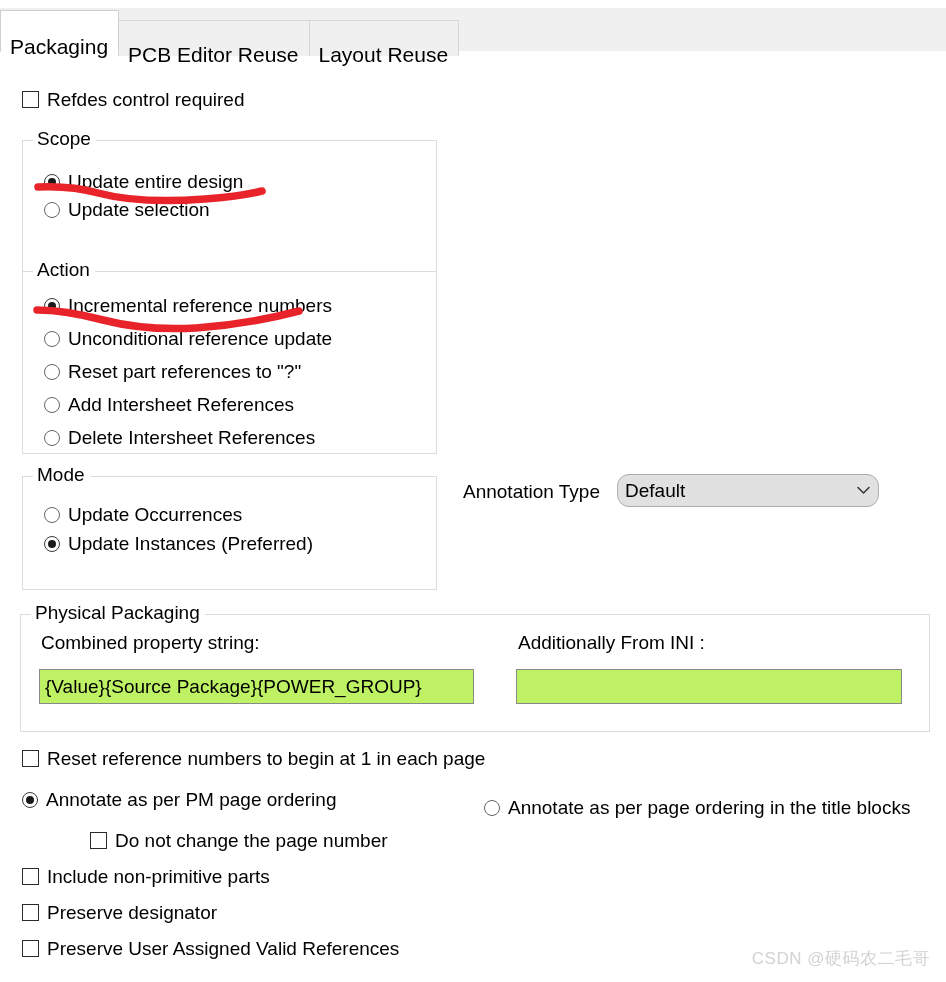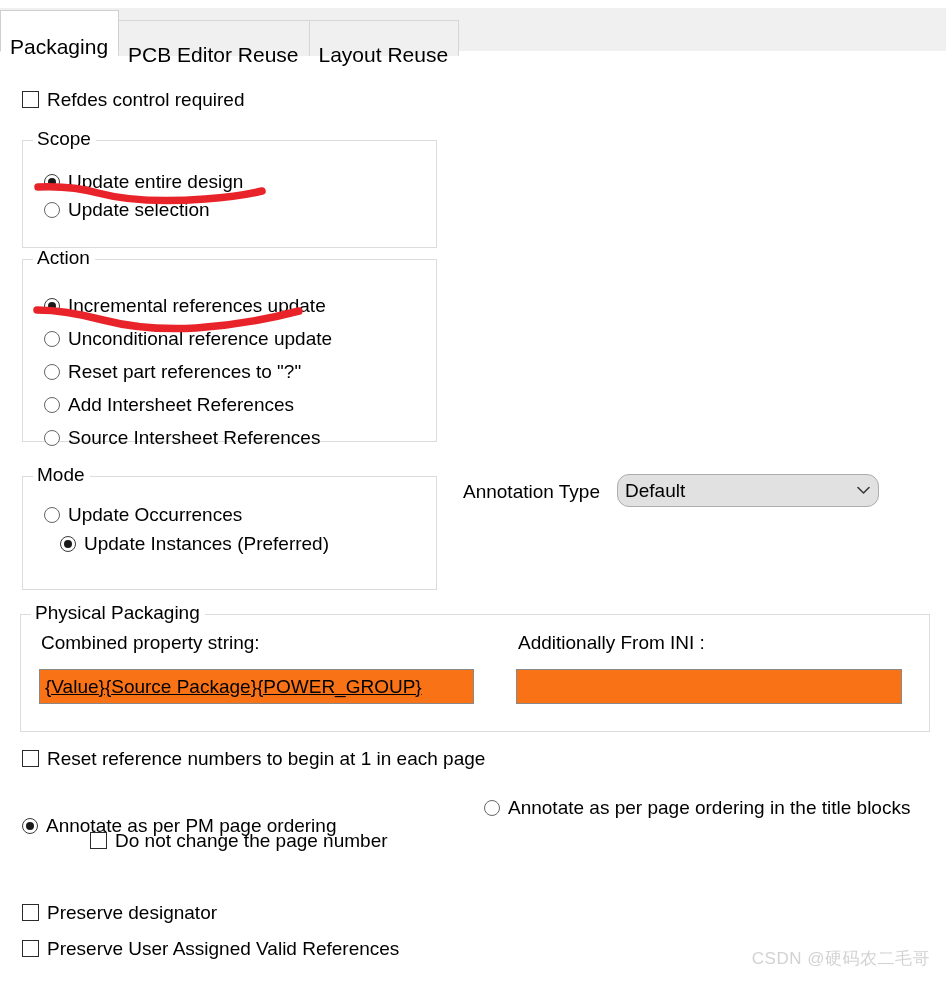--- a/index.html
+++ b/index.html
@@ -166,31 +166,30 @@
     display: flex;
     align-items: center;
     justify-content: center;
     flex: 0 0 auto;
   }
 
   
   .textfield {
     position: absolute;
     border: 1px solid #898989;
-    background: #f97316;
+    background: #bef264;
     box-sizing: border-box;
     display: flex;
     align-items: center;
     font-size: 19px;
     color: #000000;
     padding-left: 5px;
     white-space: nowrap;
     overflow: hidden;
     cursor: text;
-    text-decoration: underline;
   }
   .textfield-empty { color: #000000; }
 
   .plain-label {
     position: absolute;
     font-size: 19px;
     color: #000000;
     white-space: nowrap;
     line-height: 1;
   }
@@ -235,64 +234,64 @@
     <div class="tab">
       <span>Layout Reuse</span>
     </div>
   </div>
 
   <div class="row" style="left:22px; top:80px;margin-top:10px;">
     <span class="cb"></span>
     <span class="lbl">Refdes control required</span>
   </div>
 
-  <div class="group" style="left:22px; top:140px; width:415px; height:108px;">
+  <div class="group" style="left:22px; top:140px; width:415px; height:132px;">
     <span class="group-title">Scope</span>
   </div>
   <div class="row" style="left:44px; top:172px;">
     <span class="rb checked"></span>
     <span class="lbl">Update entire design</span>
   </div>
   <div class="row" style="left:44px; top:200px;">
     <span class="rb"></span>
     <span class="lbl">Update selection</span>
   </div>
 
-  <div class="group" style="left:22px; top:259px; width:415px; height:183px;">
+  <div class="group" style="left:22px; top:271px; width:415px; height:183px;">
     <span class="group-title">Action</span>
   </div>
   <div class="row" style="left:44px; top:296px;">
     <span class="rb checked"></span>
-    <span class="lbl">Incremental references update</span>
+    <span class="lbl">Incremental reference numbers</span>
   </div>
   <div class="row" style="left:44px; top:329px;">
     <span class="rb"></span>
     <span class="lbl">Unconditional reference update</span>
   </div>
   <div class="row" style="left:44px; top:362px;">
     <span class="rb"></span>
     <span class="lbl">Reset part references to "?"</span>
   </div>
   <div class="row" style="left:44px; top:395px;">
     <span class="rb"></span>
     <span class="lbl">Add Intersheet References</span>
   </div>
   <div class="row" style="left:44px; top:428px;">
     <span class="rb"></span>
-    <span class="lbl">Source Intersheet References</span>
+    <span class="lbl">Delete Intersheet References</span>
   </div>
 
   <div class="group" style="left:22px; top:476px; width:415px; height:114px;">
     <span class="group-title">Mode</span>
   </div>
   <div class="row" style="left:44px; top:505px;">
     <span class="rb"></span>
     <span class="lbl">Update Occurrences</span>
   </div>
-  <div class="row" style="left:60px; top:534px;">
+  <div class="row" style="left:44px; top:534px;">
     <span class="rb checked"></span>
     <span class="lbl">Update Instances (Preferred)</span>
   </div>
 
   <div class="plain-label" style="left:463px; top:482px;">Annotation Type</div>
   <div class="combo" style="left:617px; top:474px; width:262px; height:33px;border-radius:12px;">
     <span class="combo-text">Default</span>
     <span class="combo-arrow">
       <svg width="13" height="9" viewBox="0 0 13 9" aria-hidden="true">
         <path d="M1 1.5 L6.5 7 L12 1.5" fill="none" stroke="#3a3a3a" stroke-width="1.6" stroke-linecap="round" stroke-linejoin="round"></path>
@@ -310,34 +309,38 @@
   <div class="plain-label" style="left:518px; top:633px;">Additionally From INI :</div>
   <div class="textfield textfield-empty" style="left:516px; top:669px; width:386px; height:35px;">
     <span></span>
   </div>
 
   <div class="row" style="left:22px; top:749px;">
     <span class="cb"></span>
     <span class="lbl">Reset reference numbers to begin at 1 in each page</span>
   </div>
 
-  <div class="row" style="left:22px; top:816px;">
+  <div class="row" style="left:22px; top:790px;">
     <span class="rb checked"></span>
     <span class="lbl">Annotate as per PM page ordering</span>
   </div>
   <div class="row" style="left:90px; top:831px;">
     <span class="cb"></span>
     <span class="lbl">Do not change the page number</span>
   </div>
 
   <div class="row" style="left:484px; top:798px;">
     <span class="rb"></span>
     <span class="lbl">Annotate as per page ordering in the title blocks</span>
   </div>
 
+  <div class="row" style="left:22px; top:867px;">
+    <span class="cb"></span>
+    <span class="lbl">Include non-primitive parts</span>
+  </div>
   <div class="row" style="left:22px; top:903px;">
     <span class="cb"></span>
     <span class="lbl">Preserve designator</span>
   </div>
   <div class="row" style="left:22px; top:939px;">
     <span class="cb"></span>
     <span class="lbl">Preserve User Assigned Valid References</span>
   </div>
 
   <svg class="annotation-layer" viewBox="0 0 946 982">

